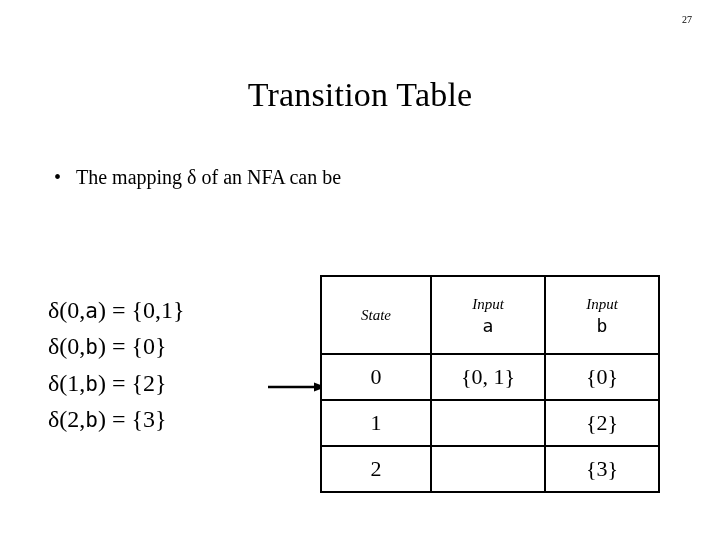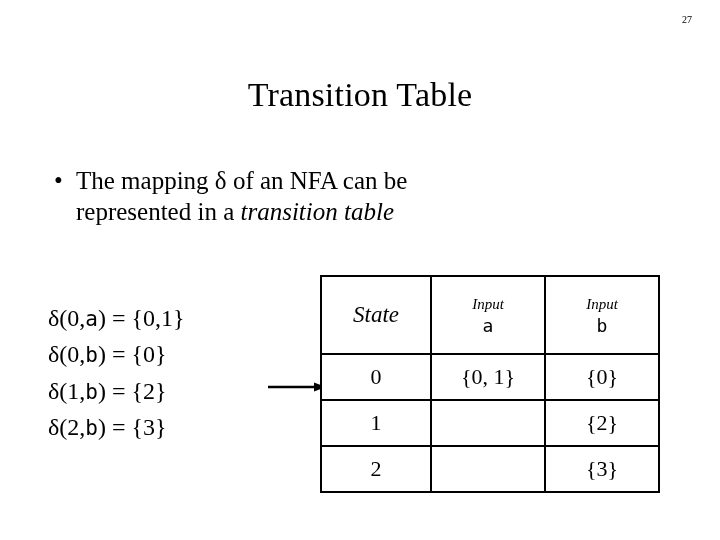--- a/index.html
+++ b/index.html
@@ -32,42 +32,42 @@
     font-size: 34px;
     font-family: "Liberation Serif", serif;
     color: #000000;
     letter-spacing: 0.2px;
   }
   .bullet {
     position: absolute;
     top: 164px;
     left: 54px;
     width: 620px;
-    font-size: 25px;
+    font-size: 20px;
     line-height: 1.32;
     font-family: "Liberation Serif", serif;
   }
   .bullet-marker {
     display: inline-block;
     width: 22px;
   }
   .bullet-text {
     display: inline;
   }
   .bullet-body {
     display: block;
     padding-left: 22px;
     margin-top: -2px;
   }
   .ital {
     font-style: italic;
   }
   .delta-list {
     position: absolute;
-    top: 300px;
+    top: 292px;
     left: 48px;
     font-size: 24px;
     line-height: 1.52;
     font-family: "Liberation Serif", serif;
     white-space: nowrap;
   }
   .delta-list .mono {
     font-family: "DejaVu Sans Mono", monospace;
     font-size: 21px;
   }
@@ -95,21 +95,21 @@
   table.tt th {
     height: 76px;
   }
   table.tt td {
     height: 44px;
   }
   .col-state { width: 108px; }
   .col-in { width: 112px; }
   .hdr-state {
     font-style: italic;
-    font-size: 23px;
+    font-size: 15px;
     font-family: "Liberation Serif", serif;
   }
   .hdr-input {
     font-style: italic;
     font-size: 15px;
     font-family: "Liberation Serif", serif;
     line-height: 1.1;
   }
   .hdr-sym {
     font-style: normal;
@@ -125,21 +125,20 @@
 </style>
 </head>
 <body>
 
 <div class="slide-number">27</div>
 
 <div class="title">Transition Table</div>
 
 <div class="bullet">
   <span class="bullet-marker">•</span><span class="bullet-text">The mapping δ of an NFA can be</span>
-  <span class="bullet-body"><span>represented in a </span><span class="ital">transition table</span></span>
 </div>
 
 <div class="delta-list">
   <div>
     <span>δ(0,</span><span class="mono">a</span><span>)</span>
     <span>=</span>
     <span>{0,1}</span>
   </div>
   <div>
     <span>δ(0,</span><span class="mono">b</span><span>)</span>

